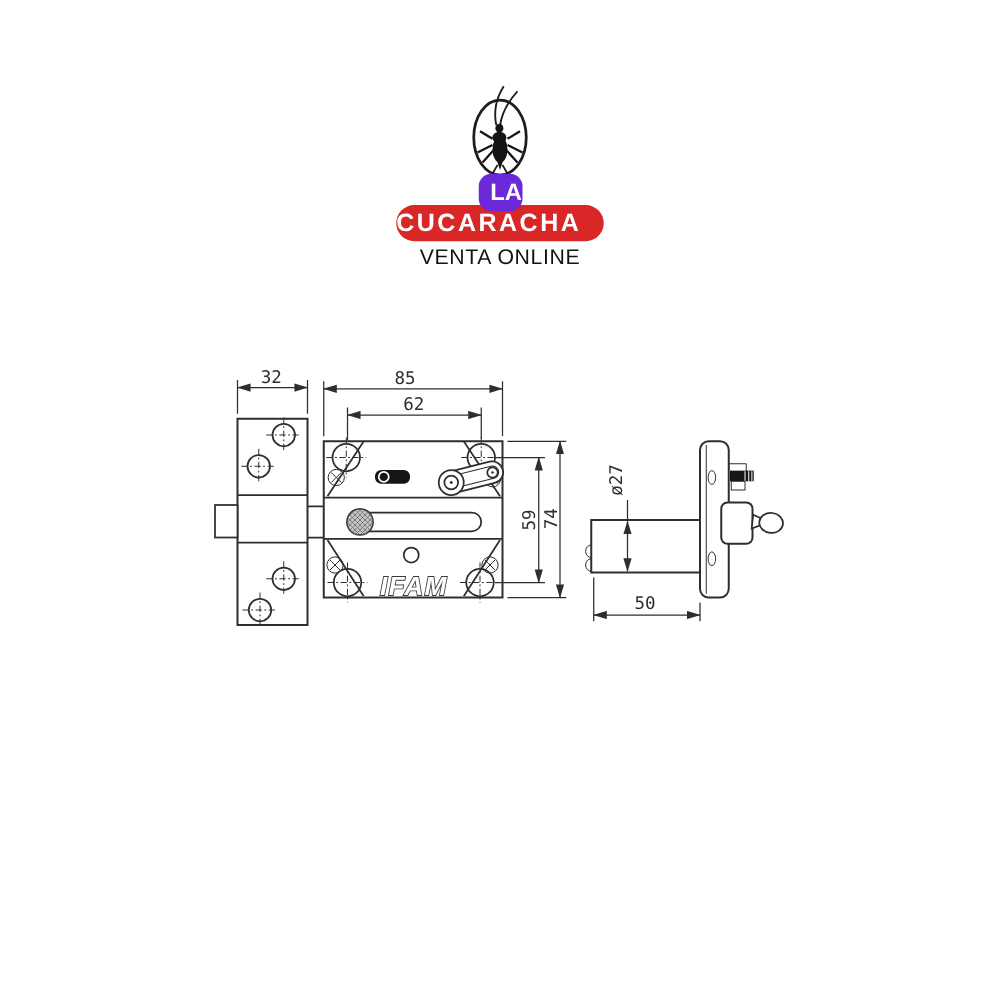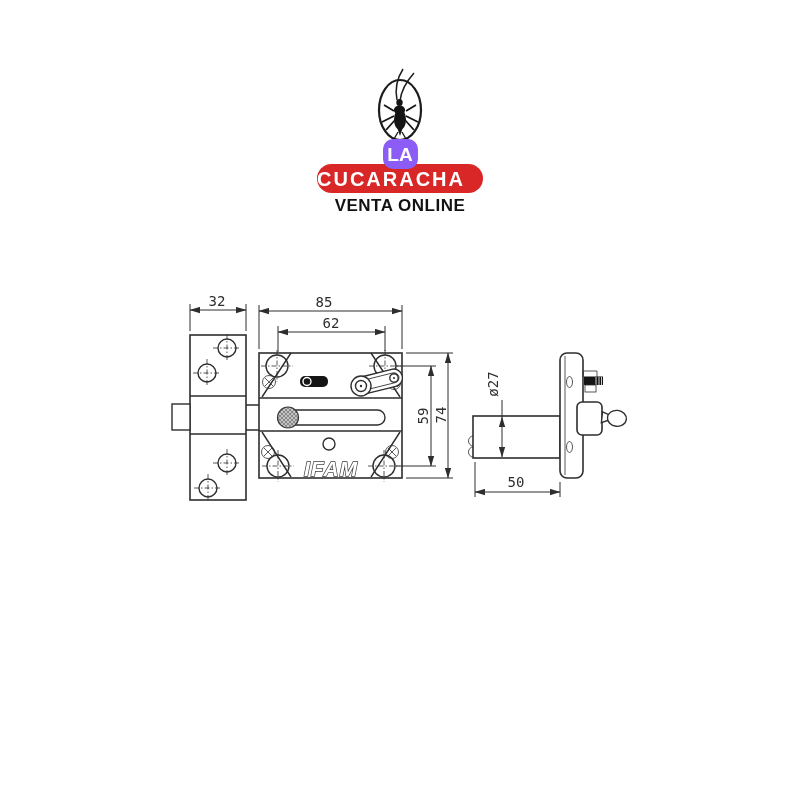--- a/index.html
+++ b/index.html
@@ -1,25 +1,25 @@
 <!DOCTYPE html>
 <html><head>
 <meta charset="utf-8">
 <style>
   html,body{margin:0;padding:0;background:#fff;}
   .stage{position:relative;width:800px;height:800px;background:#ffffff;overflow:hidden;
          font-family:"Liberation Sans", sans-serif;}
   .logo{position:absolute;top:56px;left:0;width:100%;display:flex;flex-direction:column;align-items:center;}
-  .badge-la{margin-top:-5px;width:35px;height:30px;background:#8b5cf6;border-radius:10px;
-            display:flex;align-items:center;justify-content:center;z-index:2;}
+  .badge-la{margin-top:-5px;width:35px;height:30px;background:#6d28d9;border-radius:10px;
+            display:flex;align-items:center;justify-content:flex-end;z-index:2;}
   .badge-la span{color:#fff;font-weight:bold;font-size:19px;line-height:1;}
   .badge-pill{margin-top:-5px;width:166px;height:29px;background:#d92727;border-radius:15px;
             display:flex;align-items:center;justify-content:flex-start;z-index:1;}
   .badge-pill span{color:#fff;font-weight:bold;font-size:20px;letter-spacing:2px;line-height:1;}
-  .tagline{margin-top:3px;color:#121212;font-weight:bold;font-size:17px;letter-spacing:.5px;}
+  .tagline{margin-top:3px;color:#121212;font-weight:normal;font-size:17px;letter-spacing:.5px;}
   .drawing{position:absolute;left:0;top:0;}
   .ln{stroke:#2e2e2e;stroke-width:1.4;fill:none;}
   .thick{stroke:#2e2e2e;stroke-width:1.6;fill:none;}
   .thin{stroke:#2e2e2e;stroke-width:.8;fill:none;}
   .dim{stroke:#2e2e2e;stroke-width:1;fill:none;}
   .cl{stroke:#2e2e2e;stroke-width:.8;fill:none;stroke-dasharray:5 2 1.5 2;}
   .dimtxt{font-family:"DejaVu Sans Mono", monospace;font-size:14px;fill:#2e2e2e;}
   .white{fill:#ffffff;}
   .blackfill{fill:#151515;stroke:none;}
   .ifam{font-family:"Liberation Sans", sans-serif;font-style:italic;font-weight:bold;

